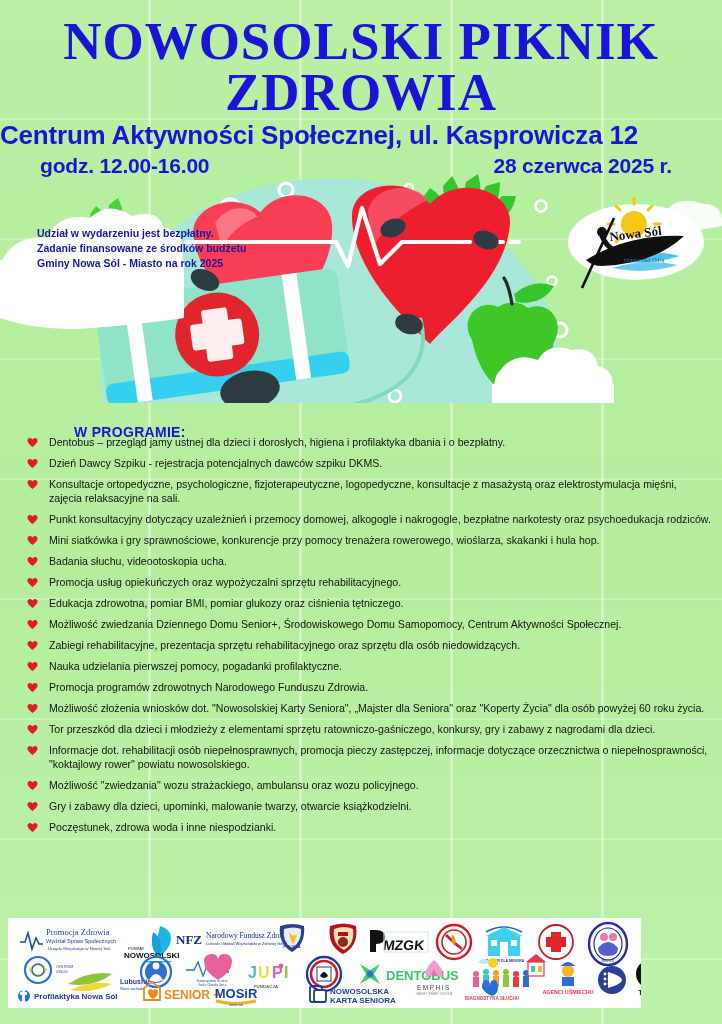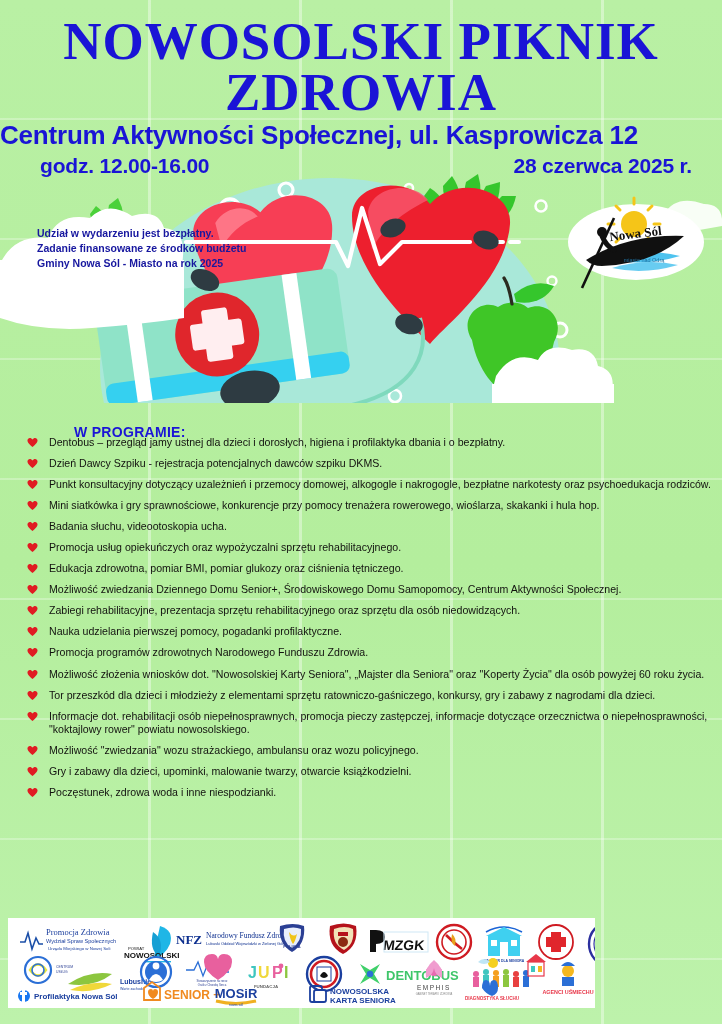--- a/index.html
+++ b/index.html
@@ -28,21 +28,21 @@
   }
   .t1{font-size:53px;}
   .t2{font-size:53px;}
   .sub-wrap{position:absolute;top:120px;left:0;right:0;z-index:6;}
   .sub1{
     font-size:26px;font-weight:700;color:#1a14d6;
     letter-spacing:-.2px;
   }
   .sub2{
     display:flex;justify-content:space-between;
-    padding:3px 30px 0 40px;font-size:21px;font-weight:700;color:#1a14d6;
+    padding:3px 50px 0 40px;font-size:21px;font-weight:700;color:#1a14d6;
     letter-spacing:-.2px;
   }
 
   
   .illo{position:absolute;left:0;top:168px;width:722px;height:235px;z-index:2;}
   .illo svg{display:block;}
 
   
   .cloudtext{
     position:absolute;left:37px;top:226px;z-index:5;
@@ -64,21 +64,21 @@
     position:relative;padding-left:27px;margin-bottom:7.5px;
     font-size:10.6px;line-height:1.28;color:#12120f;font-weight:500;
   }
   ul.prog li .hrt{
     position:absolute;left:5px;top:1px;width:11px;height:11px;
   }
   ul.prog li .hrt svg{display:block;}
 
   
   .logo-band{
-    position:absolute;left:8px;top:918px;width:587px;height:90px;
+    position:absolute;left:8px;top:918px;width:633px;height:90px;
     background:#ffffff;z-index:7;overflow:hidden;
   }
 
   .nowasol-badge{
     position:absolute;right:12px;top:196px;width:150px;height:96px;z-index:4;
   }
 </style>
 </head>
 <body>
 
@@ -203,20 +203,25 @@
       <li><span class="hrt">
           <svg viewBox="0 0 24 22" width="11" height="11" xmlns="http://www.w3.org/2000/svg">
             <path d="M12 21 C4 14 1 10 1 6.5 C1 3 3.6 1 6.3 1 C8.5 1 10.8 2.2 12 4.6 C13.2 2.2 15.5 1 17.7 1 C20.4 1 23 3 23 6.5 C23 10 20 14 12 21 Z" fill="#e01b22"></path>
           </svg>
         </span><span>Dentobus – przegląd jamy ustnej dla dzieci i dorosłych, higiena i profilaktyka dbania i o bezpłatny.</span></li>
       <li><span class="hrt">
           <svg viewBox="0 0 24 22" width="11" height="11" xmlns="http://www.w3.org/2000/svg">
             <path d="M12 21 C4 14 1 10 1 6.5 C1 3 3.6 1 6.3 1 C8.5 1 10.8 2.2 12 4.6 C13.2 2.2 15.5 1 17.7 1 C20.4 1 23 3 23 6.5 C23 10 20 14 12 21 Z" fill="#e01b22"></path>
           </svg>
         </span><span>Dzień Dawcy Szpiku - rejestracja potencjalnych dawców szpiku DKMS.</span></li>
+      <li><span class="hrt">
+          <svg viewBox="0 0 24 22" width="11" height="11" xmlns="http://www.w3.org/2000/svg">
+            <path d="M12 21 C4 14 1 10 1 6.5 C1 3 3.6 1 6.3 1 C8.5 1 10.8 2.2 12 4.6 C13.2 2.2 15.5 1 17.7 1 C20.4 1 23 3 23 6.5 C23 10 20 14 12 21 Z" fill="#e01b22"></path>
+          </svg>
+        </span><span>Konsultacje ortopedyczne, psychologiczne, fizjoterapeutyczne, logopedyczne, konsultacje z masażystą oraz elektrostymulacja mięśni, zajęcia relaksacyjne na sali.</span></li>
       <li><span class="hrt">
           <svg viewBox="0 0 24 22" width="11" height="11" xmlns="http://www.w3.org/2000/svg">
             <path d="M12 21 C4 14 1 10 1 6.5 C1 3 3.6 1 6.3 1 C8.5 1 10.8 2.2 12 4.6 C13.2 2.2 15.5 1 17.7 1 C20.4 1 23 3 23 6.5 C23 10 20 14 12 21 Z" fill="#e01b22"></path>
           </svg>
         </span><span>Punkt konsultacyjny dotyczący uzależnień i przemocy domowej, alkogogle i nakrogogle, bezpłatne narkotesty oraz psychoedukacja rodziców.</span></li>
       <li><span class="hrt">
           <svg viewBox="0 0 24 22" width="11" height="11" xmlns="http://www.w3.org/2000/svg">
             <path d="M12 21 C4 14 1 10 1 6.5 C1 3 3.6 1 6.3 1 C8.5 1 10.8 2.2 12 4.6 C13.2 2.2 15.5 1 17.7 1 C20.4 1 23 3 23 6.5 C23 10 20 14 12 21 Z" fill="#e01b22"></path>
           </svg>
         </span><span>Mini siatkówka i gry sprawnościowe, konkurencje przy pomocy trenażera rowerowego, wioślarza, skakanki i hula hop.</span></li>

